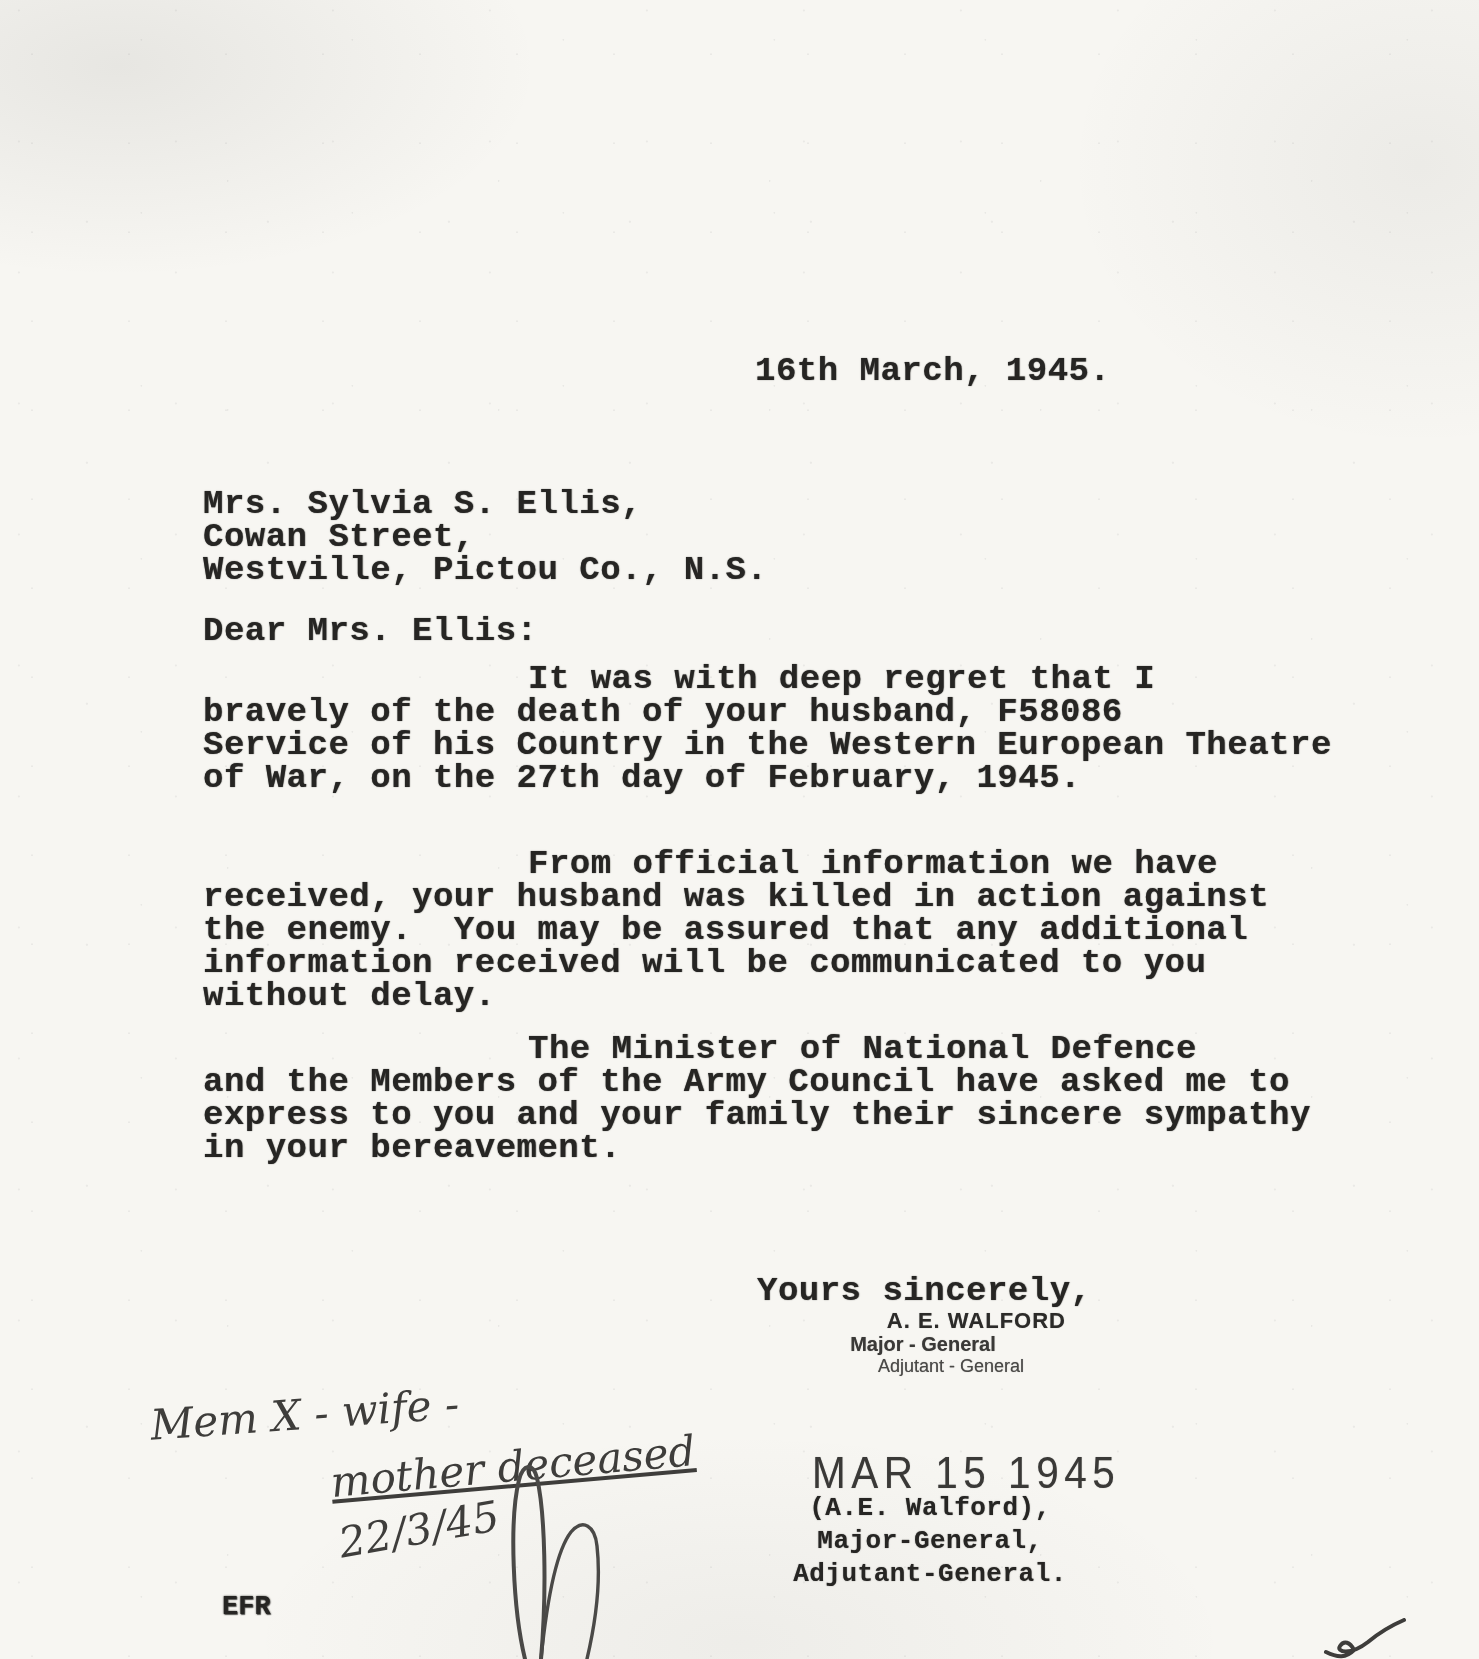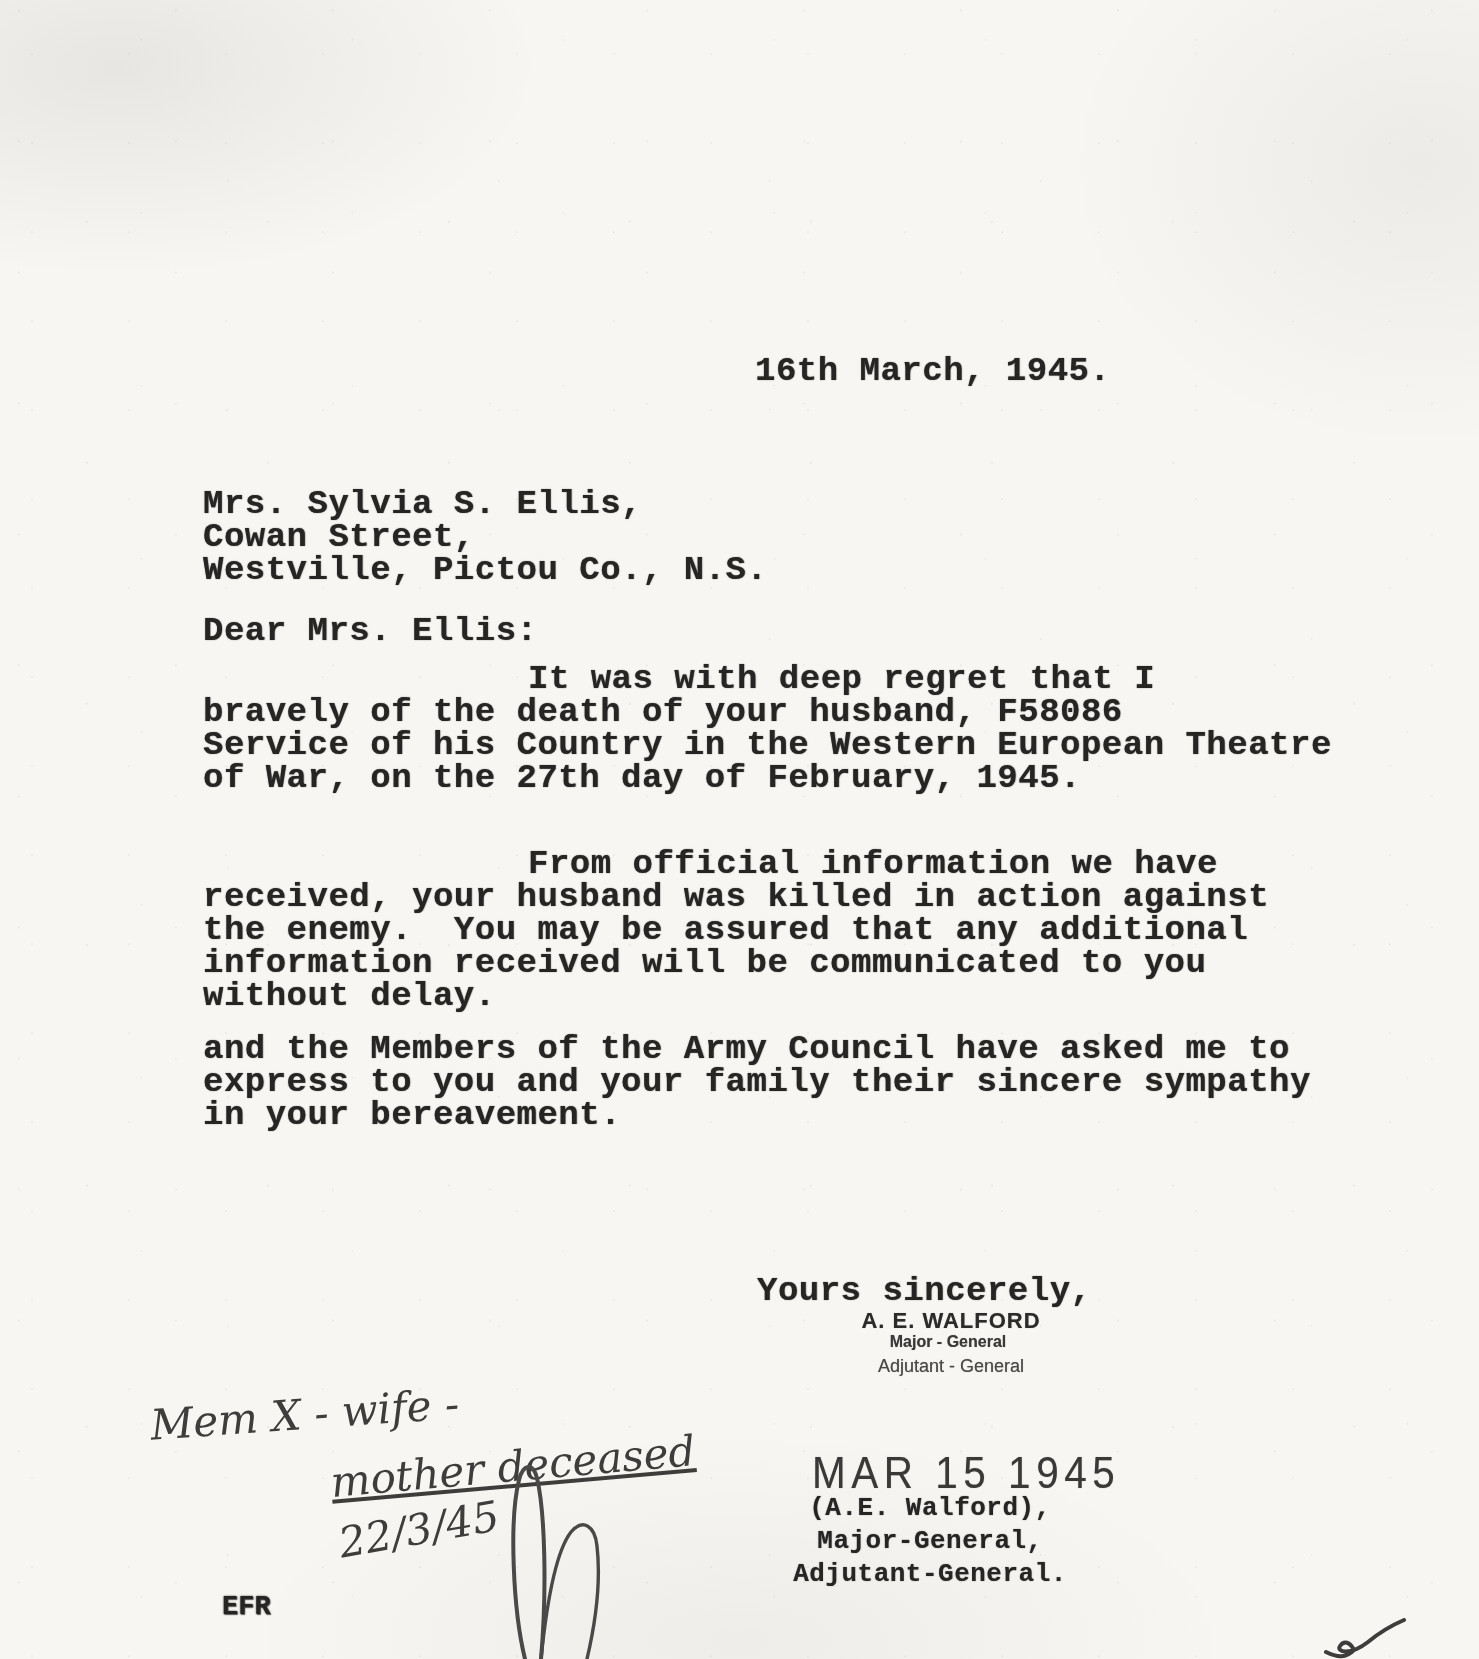--- a/index.html
+++ b/index.html
@@ -94,31 +94,32 @@
 
   <div style="position:absolute;left:203px;top:848px;width:980px;">
     <div class="typed bodyline indent" style="position:relative;">From official information we have</div>
     <div class="typed bodyline" style="position:relative;">received, your husband was killed in action against</div>
     <div class="typed bodyline" style="position:relative;">the enemy.  You may be assured that any additional</div>
     <div class="typed bodyline" style="position:relative;">information received will be communicated to you</div>
     <div class="typed bodyline" style="position:relative;">without delay.</div>
   </div>
 
   <div style="position:absolute;left:203px;top:1033px;width:980px;">
+    <div class="typed bodyline indent" style="position:relative;">The Minister of National Defence</div>
     <div class="typed bodyline" style="position:relative;">and the Members of the Army Council have asked me to</div>
     <div class="typed bodyline" style="position:relative;">express to you and your family their sincere sympathy</div>
     <div class="typed bodyline" style="position:relative;">in your bereavement.</div>
   </div>
 
 
   <div class="typed" style="left:757px;top:1272px;">Yours sincerely,</div>
 
   <div>
-    <div class="stampname" style="left:836px;top:1308px;width:230px;font-size:22px;font-weight:700;letter-spacing:1px;">A. E. WALFORD</div>
-    <div class="stampname" style="left:833px;top:1333px;width:230px;font-size:16px;font-weight:700;color:#3a3937;">Major - General</div>
+    <div class="stampname" style="left:836px;top:1308px;width:230px;font-size:22px;font-weight:700;letter-spacing:1px;text-align:right;">A. E. WALFORD</div>
+    <div class="stampname" style="left:808px;top:1333px;width:230px;font-size:20px;font-weight:700;color:#3a3937;">Major - General</div>
     <div class="stampname" style="left:836px;top:1356px;width:230px;font-size:18px;color:#4a4947;">Adjutant - General</div>
   </div>
 
   <div>
     <div class="hand" style="left:150px;top:1390px;font-size:42px;transform:rotate(-4deg);">Mem X - wife -</div>
     <div class="hand" style="left:330px;top:1442px;font-size:42px;transform:rotate(-5deg);text-decoration:underline;">mother deceased</div>
     <div class="hand" style="left:338px;top:1505px;font-size:42px;transform:rotate(-10deg);">22/3/45</div>
 
     <svg class="flourish" style="left:495px;top:1460px;" width="160" height="199" viewBox="0 0 160 199">
       <path d="M30,199 C18,150 14,60 24,20 C28,4 38,2 42,18 C50,52 52,130 46,199" fill="none" stroke="#4a4947" stroke-width="4" stroke-linecap="round"></path>

